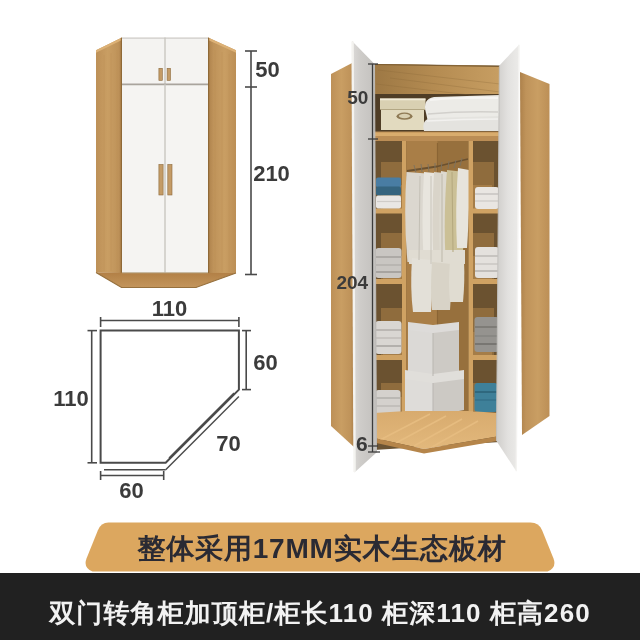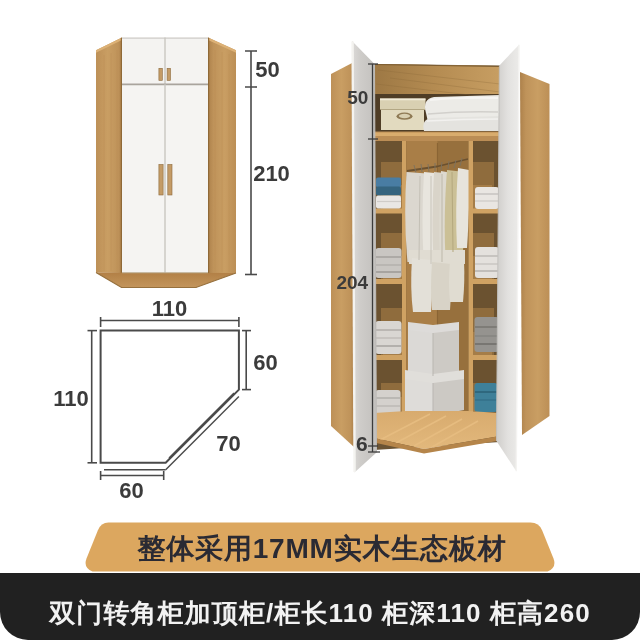--- a/index.html
+++ b/index.html
@@ -1,17 +1,17 @@
 <!DOCTYPE html>
 <html><head>
 <meta charset="utf-8">
 <style>
   html,body{margin:0;padding:0;background:#fff;}
   .stage{position:relative;width:640px;height:640px;overflow:hidden;background:#fff;
-    font-family:"Liberation Sans", sans-serif;border-radius:28px;}
+    font-family:"Liberation Sans", sans-serif;}
   svg{position:absolute;left:0;top:0;}
   .dim{font-family:"Liberation Sans", sans-serif;font-weight:bold;fill:#3b3b3b;}
 </style>
 </head>
 <body>
 <div class="stage">
 <svg width="640" height="640" viewBox="0 0 640 640">
 <defs>
   <linearGradient id="woodL" x1="0" y1="0" x2="1" y2="0">
     <stop offset="0" stop-color="#bd9057"></stop>

